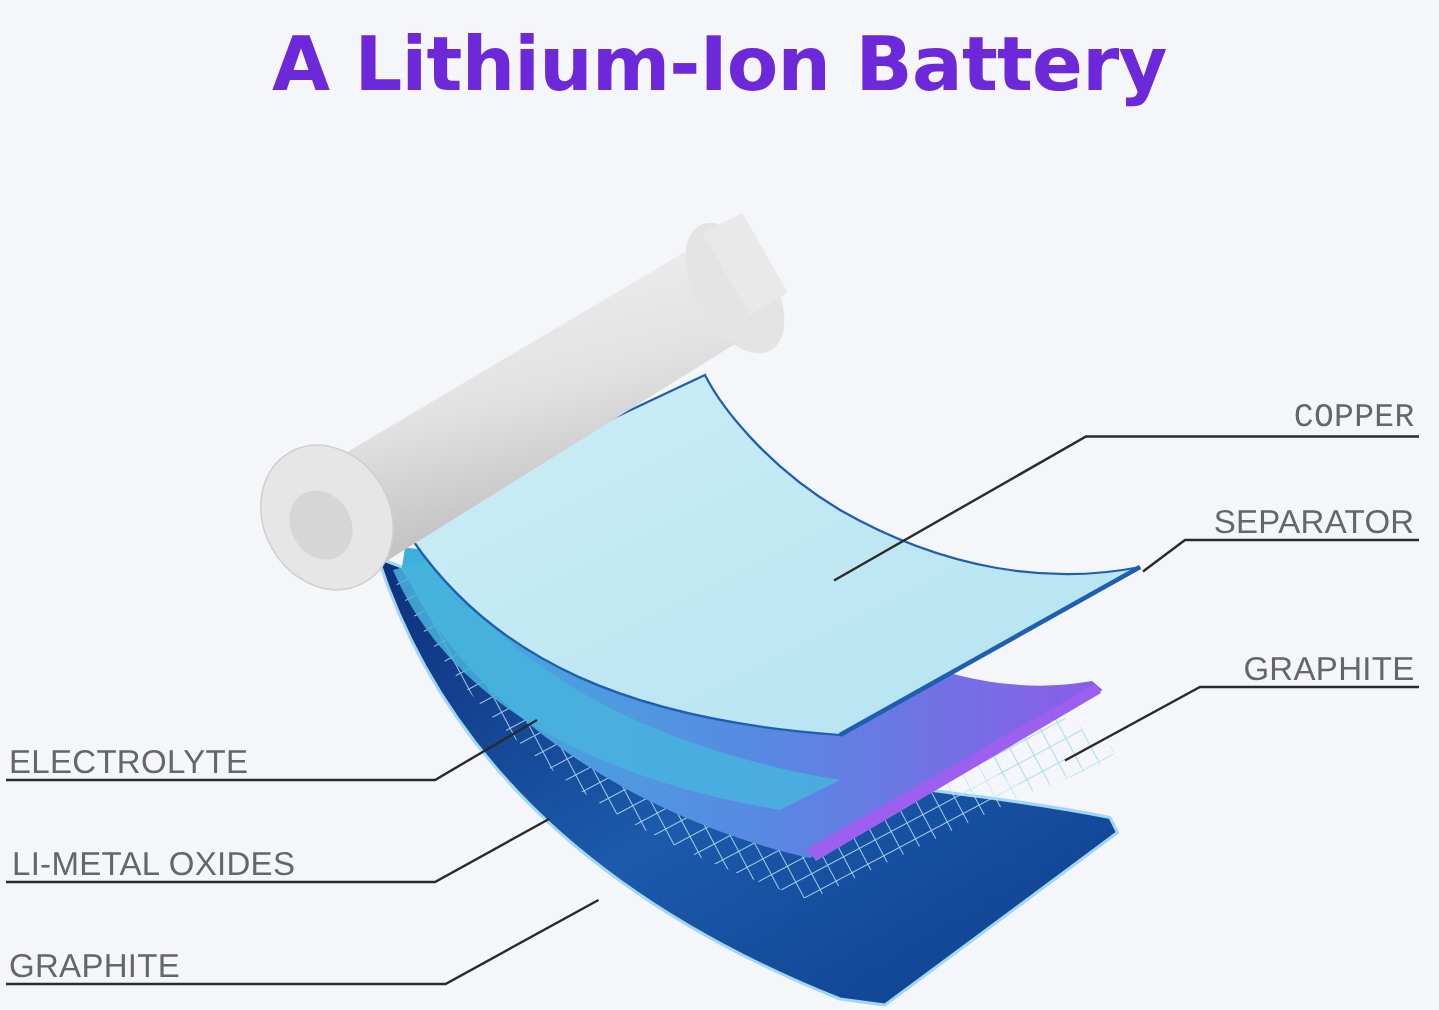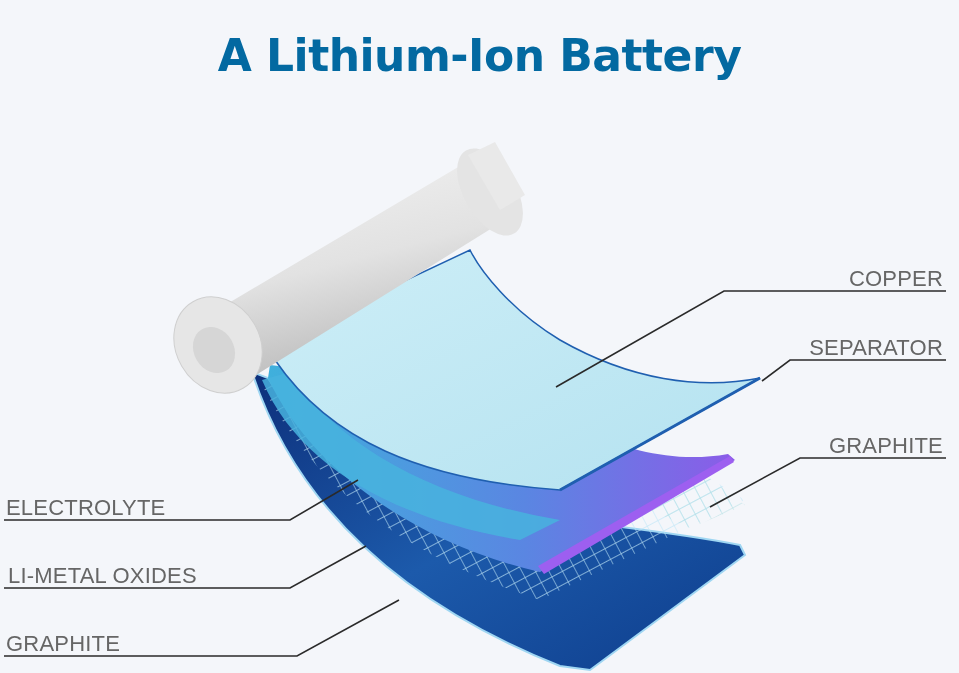--- a/index.html
+++ b/index.html
@@ -3,25 +3,25 @@
   <meta charset="utf-8">
   <style>
     html, body { margin: 0; padding: 0; }
     body {
       width: 959px; height: 673px; overflow: hidden;
       background: #f4f6fa;
       font-family: "Liberation Sans", "DejaVu Sans", sans-serif;
       position: relative;
     }
     .title {
-      position: absolute; left: 0; top: 30px; width: 959px;
+      position: absolute; left: 0; top: 14px; width: 959px;
       text-align: center;
       font-family: "DejaVu Sans", "Liberation Sans", sans-serif;
-      font-weight: bold; font-size: 44px; letter-spacing: -0.5px;
-      color: #0369a1;
+      font-weight: bold; font-size: 50px; letter-spacing: -0.5px;
+      color: #6d28d9;
     }
     .stage { position: absolute; left: 0; top: 0; width: 959px; height: 673px; }
     .label {
       position: absolute;
       font-family: "Liberation Sans", "DejaVu Sans", sans-serif;
       font-size: 22px; color: #666666; letter-spacing: 0.2px;
       white-space: nowrap;
       text-align: center;
     }
     .label.right { text-align: right; }
@@ -92,18 +92,18 @@
   <g stroke="#2a2a2a" stroke-width="1.6" fill="none">
     <polyline points="556,387 724,291 946,291"></polyline>
     <polyline points="762,381 790,360 946,360"></polyline>
     <polyline points="710,507 800,458 946,458"></polyline>
     <polyline points="358,480 290,520 4,520"></polyline>
     <polyline points="366,546 290,588 4,588"></polyline>
     <polyline points="399,600 297,656 4,656"></polyline>
   </g>
 </svg>
 
-<div class="label right" style="right:16px; top:266px;">COPPER</div>
+<div class="label right" style="right:16px; top:266px;font-family:Liberation Mono, monospace;">COPPER</div>
 <div class="label right" style="right:16px; top:335px;">SEPARATOR</div>
 <div class="label right" style="right:16px; top:433px;">GRAPHITE</div>
 <div class="label" style="left:6px; top:495px;">ELECTROLYTE</div>
 <div class="label" style="left:8px; top:563px;">LI-METAL OXIDES</div>
 <div class="label" style="left:6px; top:631px;">GRAPHITE</div>
 
 </body></html>

